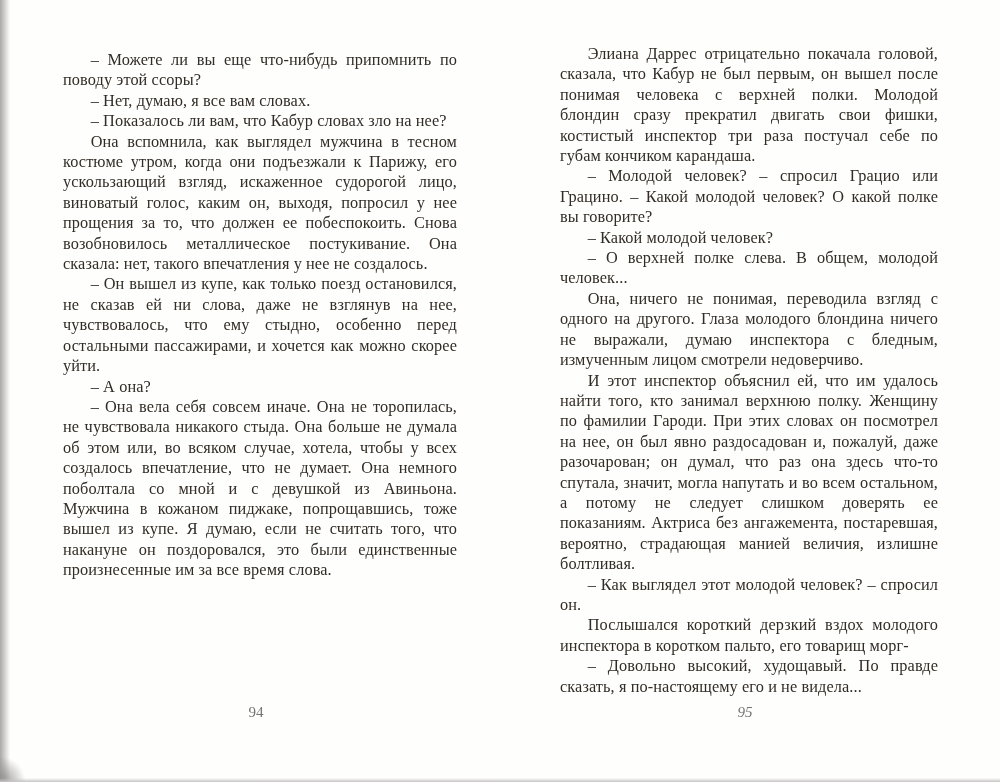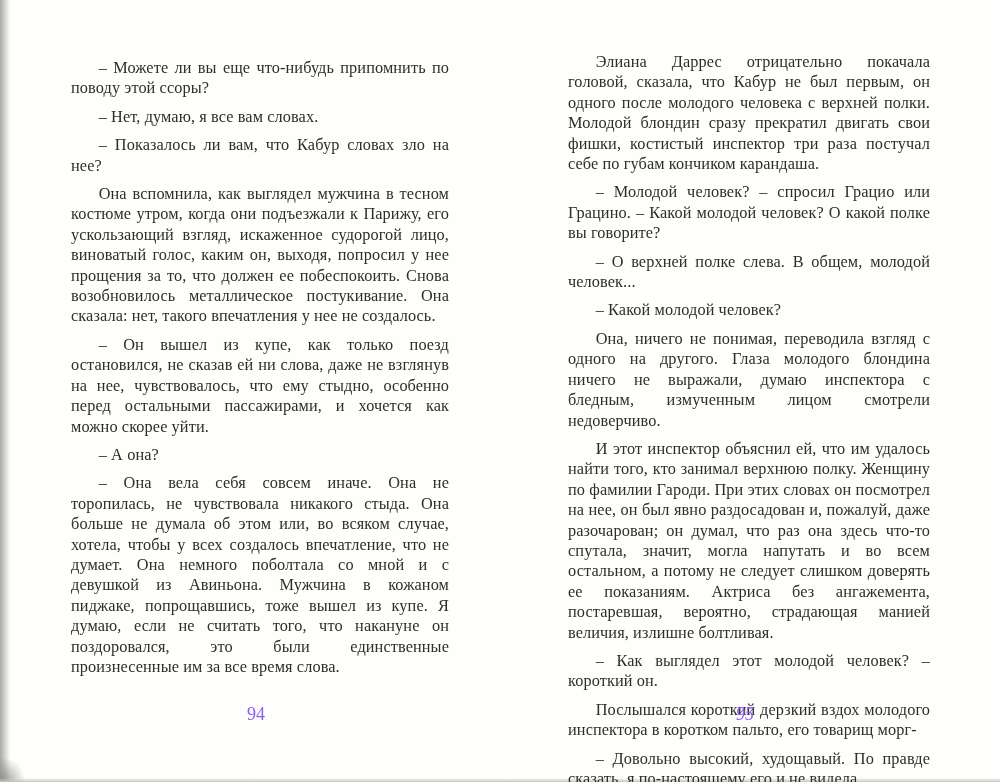--- a/index.html
+++ b/index.html
@@ -36,32 +36,32 @@
   .page-text {
     position: absolute;
     text-align: justify;
     font-size: 16.3px;
     line-height: 20.4px;
     hyphens: auto;
     -webkit-hyphens: auto;
     letter-spacing: 0.1px;
   }
   .page-text p {
-    margin: 8px;
+    margin: 0;
     text-indent: 1.7em;
   }
   #left-text  { left: 63px;  top: 50px; width: 394px; }
   #right-text { left: 560px; top: 44px; width: 378px; }
   .page-number {
     position: absolute;
     top: 704px;
     width: 60px;
     text-align: center;
-    font-size: 18px;
-    color: #8b5cf6;
+    font-size: 15px;
+    color: #737373;
   }
   #pn-left  { left: 226px; }
   #pn-right { left: 715px; font-style: italic; }
 </style>
 </head>
 <body>
 
 <div class="spread">
   <div class="edge-left"></div>
   <div class="edge-corner"></div>
@@ -71,27 +71,27 @@
       <p>– Можете ли вы еще что-нибудь припомнить по поводу этой ссоры?</p>
       <p>– Нет, думаю, я все вам словах.</p>
       <p>– Показалось ли вам, что Кабур словах зло на нее?</p>
       <p>Она вспомнила, как выглядел мужчина в тесном костюме утром, когда они подъезжали к Парижу, его ускользающий взгляд, искаженное судорогой лицо, виноватый голос, каким он, выходя, попросил у нее прощения за то, что должен ее побеспокоить. Снова возобновилось металлическое постукивание. Она сказала: нет, такого впечатления у нее не создалось.</p>
       <p>– Он вышел из купе, как только поезд остановился, не сказав ей ни слова, даже не взглянув на нее, чувствовалось, что ему стыдно, особенно перед остальными пассажирами, и хочется как можно скорее уйти.</p>
       <p>– А она?</p>
       <p>– Она вела себя совсем иначе. Она не торопилась, не чувствовала никакого стыда. Она больше не думала об этом или, во всяком случае, хотела, чтобы у всех создалось впечатление, что не думает. Она немного поболтала со мной и с девушкой из Авиньона. Мужчина в кожаном пиджаке, попрощавшись, тоже вышел из купе. Я думаю, если не считать того, что накануне он поздоровался, это были единственные произнесенные им за все время слова.</p>
     </div>
 
   <div id="right-text" class="page-text">
-      <p>Элиана Даррес отрицательно покачала головой, сказала, что Кабур не был первым, он одного после молодого человека с верхней полки. Молодой блондин сразу прекратил двигать свои фишки, костистый инспектор три раза постучал себе по губам кончиком карандаша.</p>
+      <p>Элиана Даррес отрицательно покачала головой, сказала, что Кабур не был первым, он вышел после понимая человека с верхней полки. Молодой блондин сразу прекратил двигать свои фишки, костистый инспектор три раза постучал себе по губам кончиком карандаша.</p>
       <p>– Молодой человек? – спросил Грацио или Грацино. – Какой молодой человек? О какой полке вы говорите?</p>
+      <p>– Какой молодой человек?</p>
       <p>– О верхней полке слева. В общем, молодой человек...</p>
-      <p>– Какой молодой человек?</p>
       <p>Она, ничего не понимая, переводила взгляд с одного на другого. Глаза молодого блондина ничего не выражали, думаю инспектора с бледным, измученным лицом смотрели недоверчиво.</p>
       <p>И этот инспектор объяснил ей, что им удалось найти того, кто занимал верхнюю полку. Женщину по фамилии Гароди. При этих словах он посмотрел на нее, он был явно раздосадован и, пожалуй, даже разочарован; он думал, что раз она здесь что-то спутала, значит, могла напутать и во всем остальном, а потому не следует слишком доверять ее показаниям. Актриса без ангажемента, постаревшая, вероятно, страдающая манией величия, излишне болтливая.</p>
-      <p>– Как выглядел этот молодой человек? – короткий он.</p>
+      <p>– Как выглядел этот молодой человек? – спросил он.</p>
       <p>Послышался короткий дерзкий вздох молодого инспектора в коротком пальто, его товарищ морг-</p>
       <p>– Довольно высокий, худощавый. По правде сказать, я по-настоящему его и не видела...</p>
     </div>
 
   <div id="pn-left" class="page-number">94</div>
 
   <div id="pn-right" class="page-number">95</div>
 </div>
 
 </body></html>

